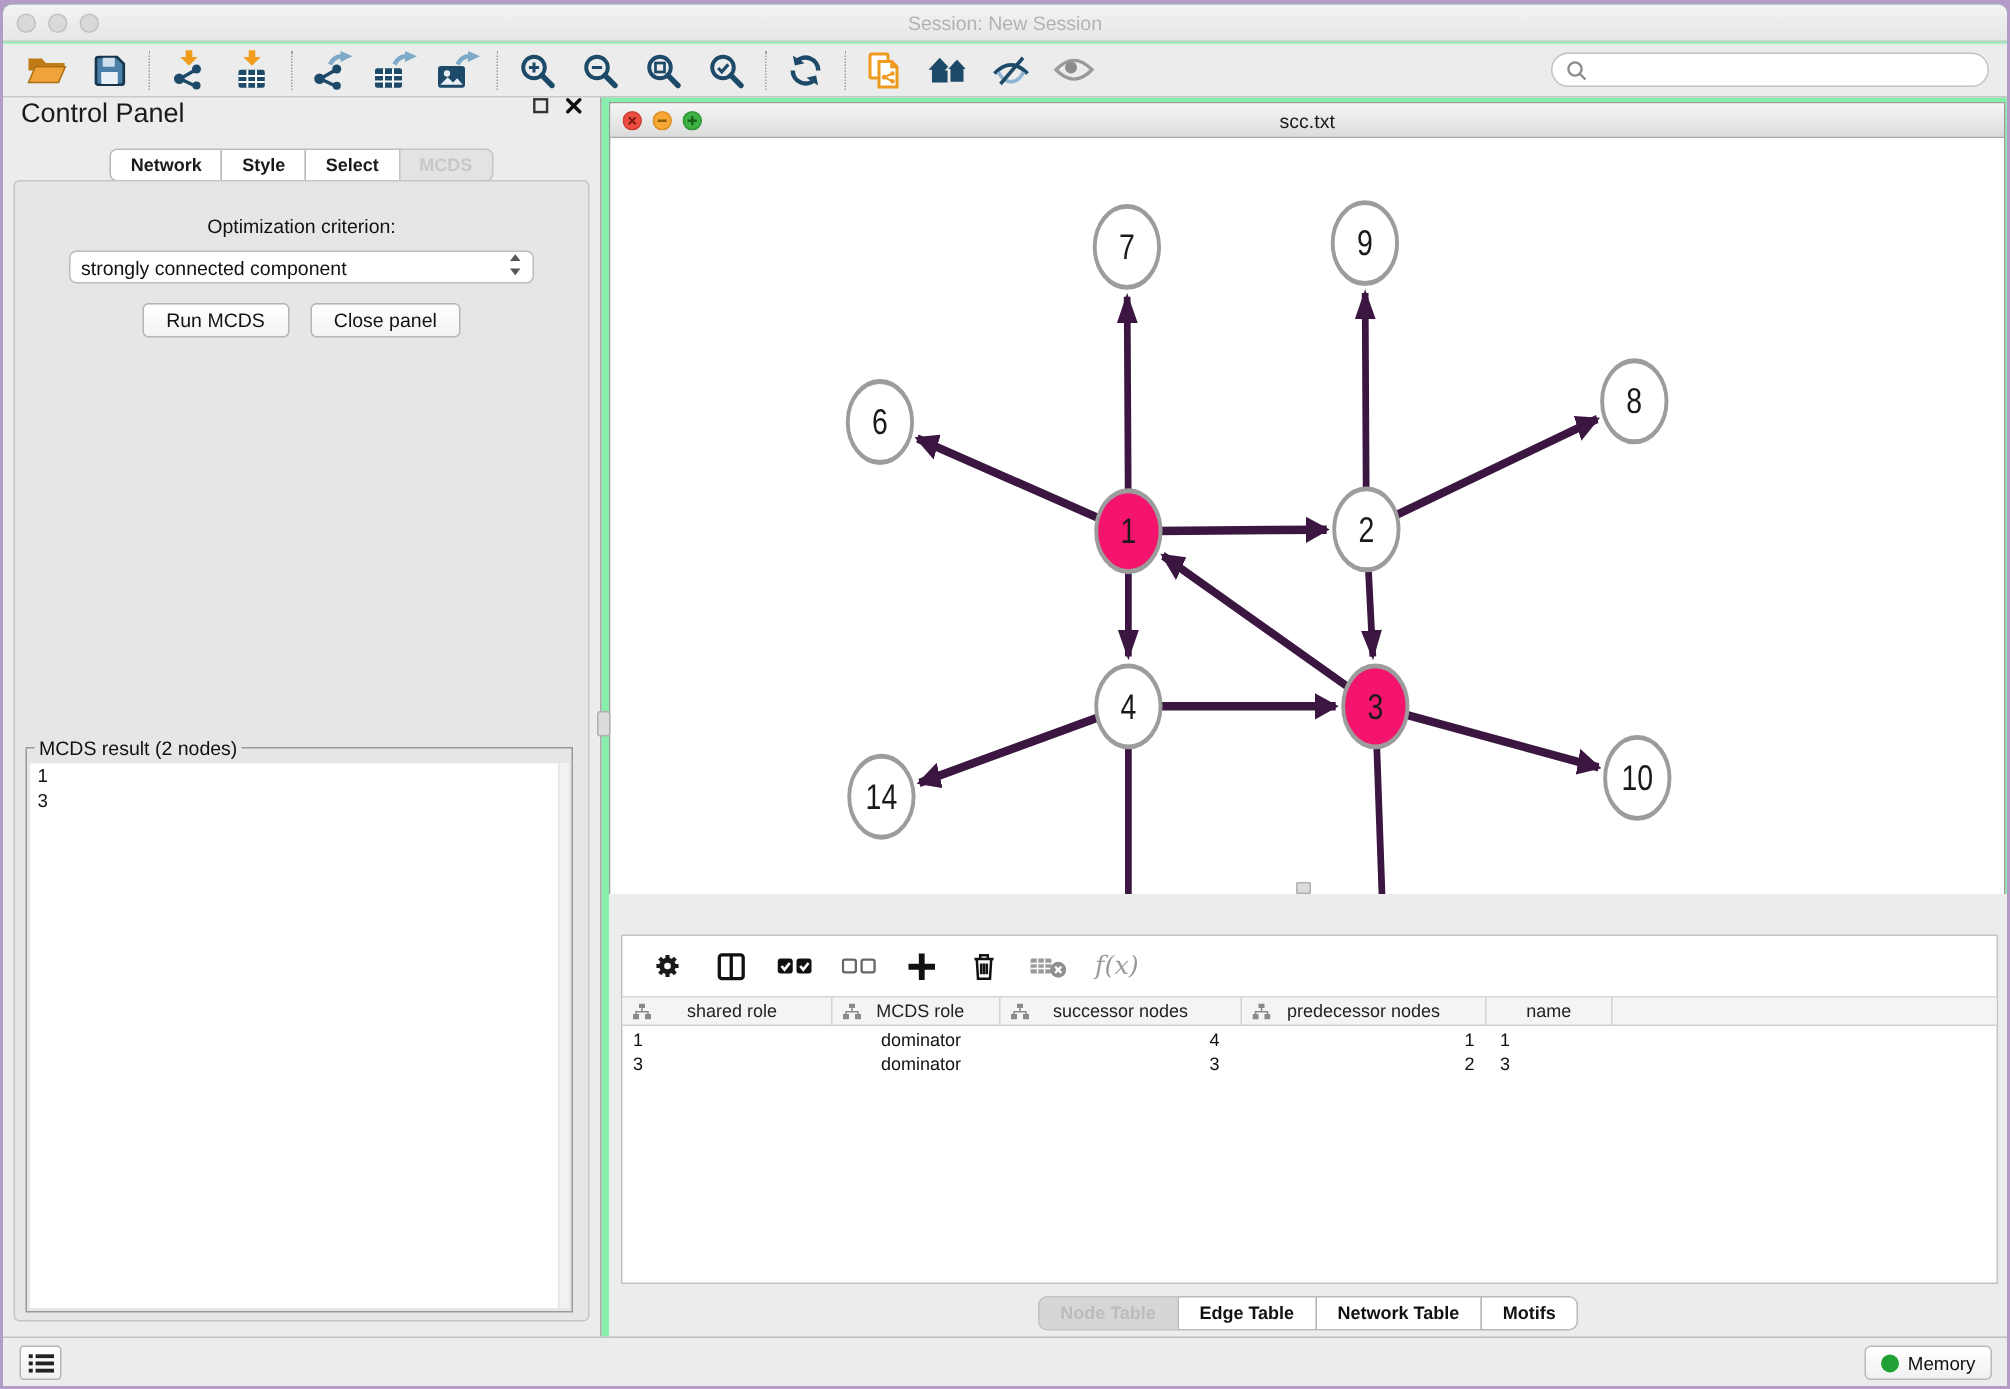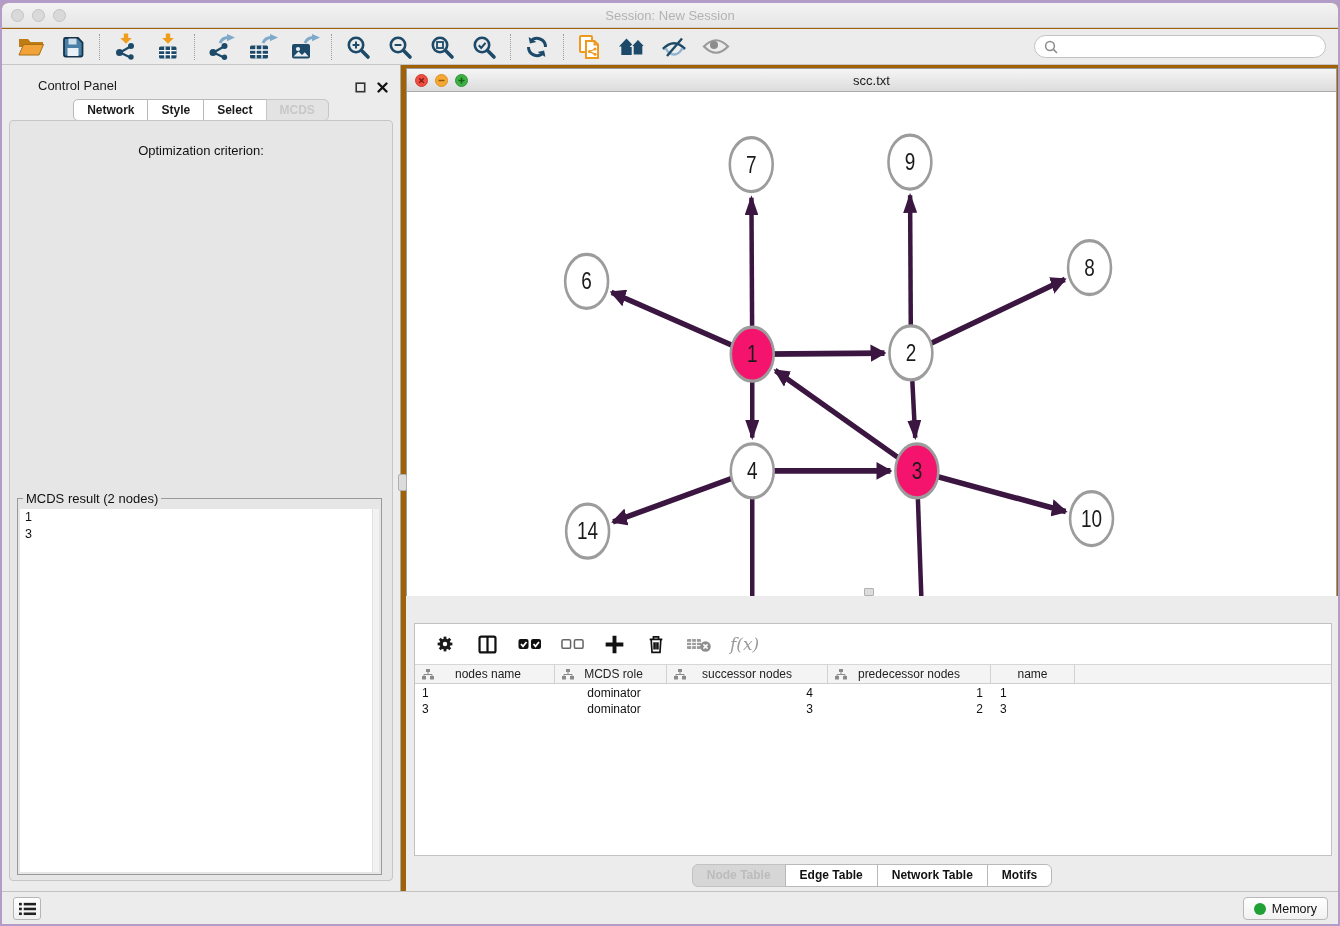--- a/index.html
+++ b/index.html
@@ -4,21 +4,21 @@
 <style>
   * { box-sizing: border-box; }
   body {
     margin: 0; width: 1340px; height: 926px;
     background: #b49cc8;
     font-family: "Liberation Sans", sans-serif;
     position: relative; overflow: hidden;
   }
   .app {
     position: absolute; left: 2px; top: 3px; width: 1336px; height: 921px;
-    background: #a16207; border-radius: 6px 6px 0 0; overflow: hidden;
+    background: #86efac; border-radius: 6px 6px 0 0; overflow: hidden;
   }
   
   .titlebar {
     position: absolute; left:0; top:0; width:100%; height:25px;
     background: linear-gradient(#f3f3f3,#e6e6e6);
     border-bottom: 1px solid #cfcfcf;
   }
   .lights { position:absolute; left:9px; top:6px; display:flex; gap:8px; }
   .light { width:13px; height:13px; border-radius:50%; background:#d9d9d9; border:1px solid #c2c2c2; }
   .main-title { text-align:center; line-height:25px; font-size:13px; color:#b5b1b1; }
@@ -34,21 +34,21 @@
     margin-left:auto; width:292px; height:23px; background:#fff;
     border:1px solid #c2c2c2; border-radius:12px;
     display:flex; align-items:center; padding-left:9px; gap:5px; margin-right:4px;
   }
   .searchbox input { border:none; outline:none; flex:1; font-size:12px; background:transparent; height:18px; }
   
   .control-panel {
     position:absolute; left:0; top:62px; width:399px; height:827px;
     background:#ececec; border-right:1px solid #a8a8a8;
   }
-  .panel-header { height:28px; display:flex; align-items:flex-end; padding:0 12px; font-size:13px; color:#1a1a1a;margin-left:24px; }
+  .panel-header { height:28px; display:flex; align-items:flex-start; padding:0 12px; font-size:18px; color:#1a1a1a; }
   .win-btns { margin-left:auto; display:flex; gap:11px; align-items:center; }
   .cp-tabs { position:absolute; left:0; top:34px; width:100%; display:flex; justify-content:center; height:22px; }
   .tab {
     background:#fff; border:1px solid #b9b9b9; margin-left:-1px;
     font-size:12px; font-weight:bold; color:#1a1a1a;
     padding:3px 13px; line-height:14px; cursor:default;
   }
   .tab:first-child { border-radius:5px 0 0 5px; margin-left:0; }
   .tab.sel { background:#e3e3e3; color:#c8c8c8; border-color:#c6c6c6; border-radius:0 5px 5px 0; }
   .cp-content {
@@ -327,20 +327,33 @@
       </span>
     </div>
     <div class="cp-tabs">
       <div class="tab">Network</div>
       <div class="tab">Style</div>
       <div class="tab">Select</div>
       <div class="tab sel">MCDS</div>
     </div>
     <div class="cp-content">
       <div class="opt-label">Optimization criterion:</div>
+      <div class="select">
+        <span>strongly connected component</span>
+        <span class="chev">
+          <svg width="9" height="15" viewBox="0 0 9 15">
+            <path d="M4.5 0.5 L8 5 H1 z" fill="#555"></path>
+            <path d="M4.5 14.5 L1 10 h7 z" fill="#555"></path>
+          </svg>
+        </span>
+      </div>
+      <div class="btn-row">
+        <button class="btn">Run MCDS</button>
+        <button class="btn">Close panel</button>
+      </div>
       <div class="result-group">
         <div class="result-legend">MCDS result (2 nodes)</div>
         <div class="result-area">
           <div class="result-line">1</div>
           <div class="result-line">3</div>
           <div class="scroll-track"></div>
         </div>
       </div>
     </div>
   </div>
@@ -492,21 +505,21 @@
         <div class="tp-headrow">
           <div class="hcell c1">
             <svg class="tree" width="12" height="11" viewBox="0 0 12 11">
               <g fill="#8a8a8a">
                   <rect x="4" y="0" width="4" height="3"></rect>
                   <rect x="0" y="7" width="4" height="3.5"></rect>
                   <rect x="8" y="7" width="4" height="3.5"></rect>
                 </g>
               <path d="M6 3 v2 M2 7 v-1.5 h8 V7" stroke="#8a8a8a" fill="none" stroke-width="1"></path>
             </svg>
-            <span>nodes name</span>
+            <span>shared role</span>
           </div>
           <div class="hcell c2">
             <svg class="tree" width="12" height="11" viewBox="0 0 12 11">
               <g fill="#8a8a8a">
                   <rect x="4" y="0" width="4" height="3"></rect>
                   <rect x="0" y="7" width="4" height="3.5"></rect>
                   <rect x="8" y="7" width="4" height="3.5"></rect>
                 </g>
               <path d="M6 3 v2 M2 7 v-1.5 h8 V7" stroke="#8a8a8a" fill="none" stroke-width="1"></path>
             </svg>

